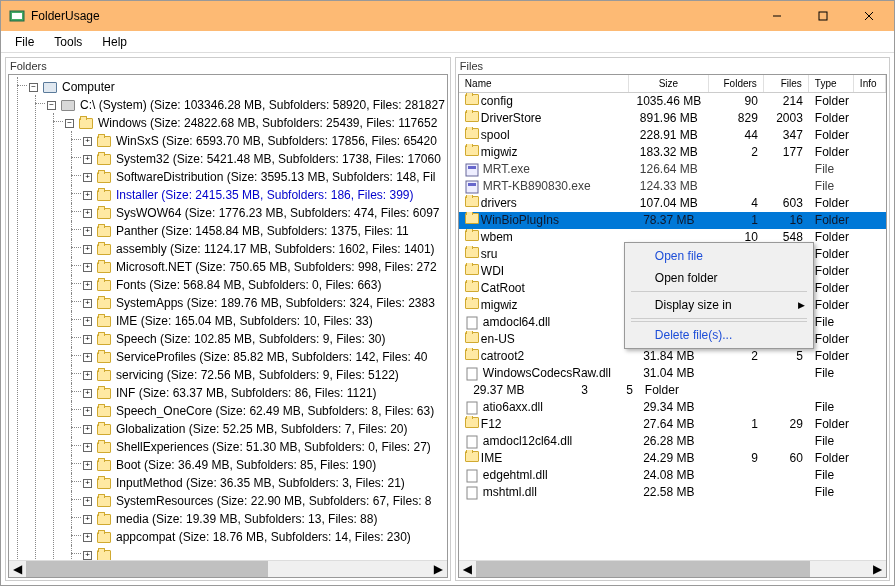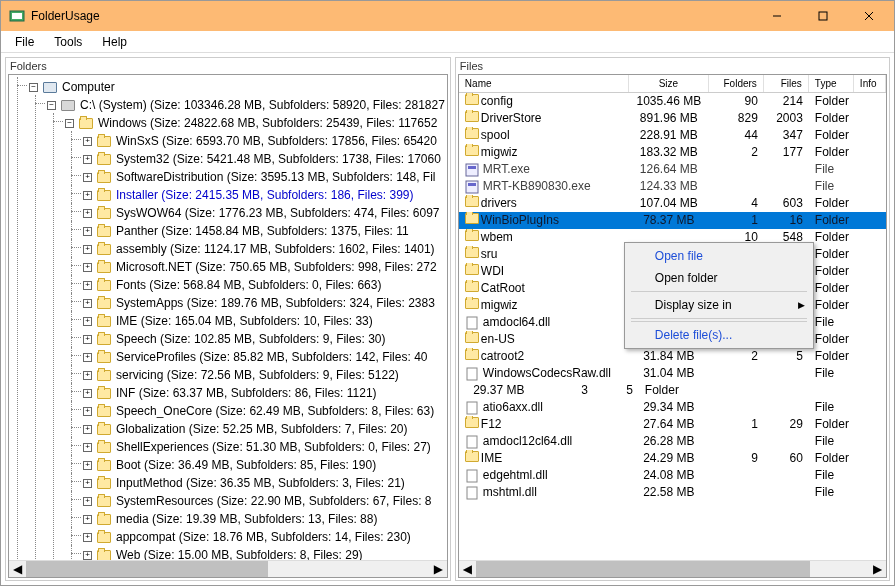--- a/index.html
+++ b/index.html
@@ -234,21 +234,20 @@
                             <span class="">media (Size: 19.39 MB, Subfolders: 13, Files: 88)</span>
                           </span></li>
                         <li><span class="node">
                             <span class="expander">+</span>
                             <span class="folder-ico"></span>
                             <span class="">appcompat (Size: 18.76 MB, Subfolders: 14, Files: 230)</span>
                           </span></li>
                         <li><span class="node">
                             <span class="expander">+</span>
                             <span class="folder-ico"></span>
-                            <span class="">Web (Size: 15.00 MB, Subfolders: 8, Files: 29)</span>
                           </span></li>
                       </ul>
                   </li>
                 </ul>
               </li>
             </ul>
           </li>
         </ul>
       </div>
       <div class="scrollbar-h">

